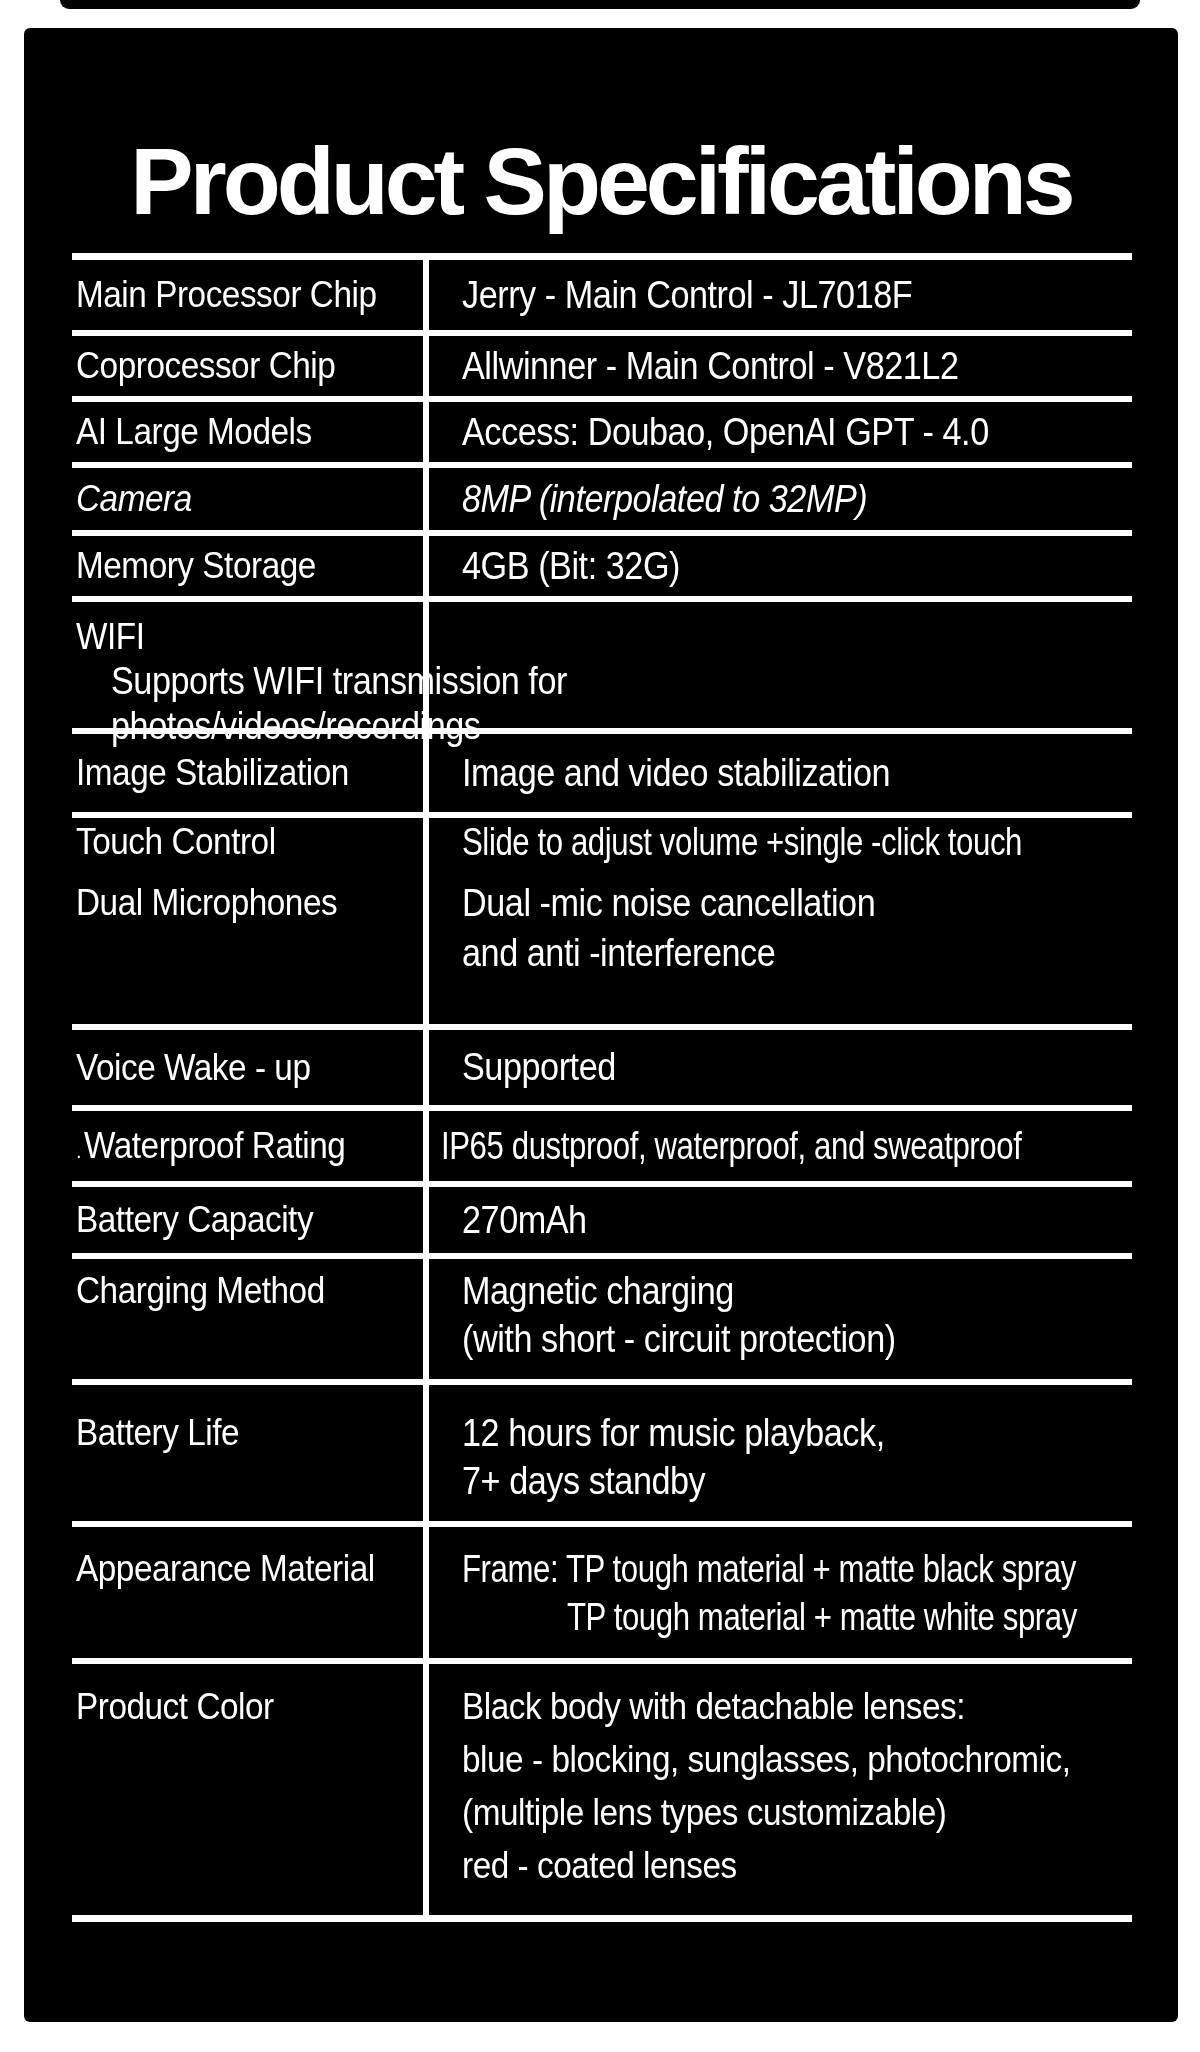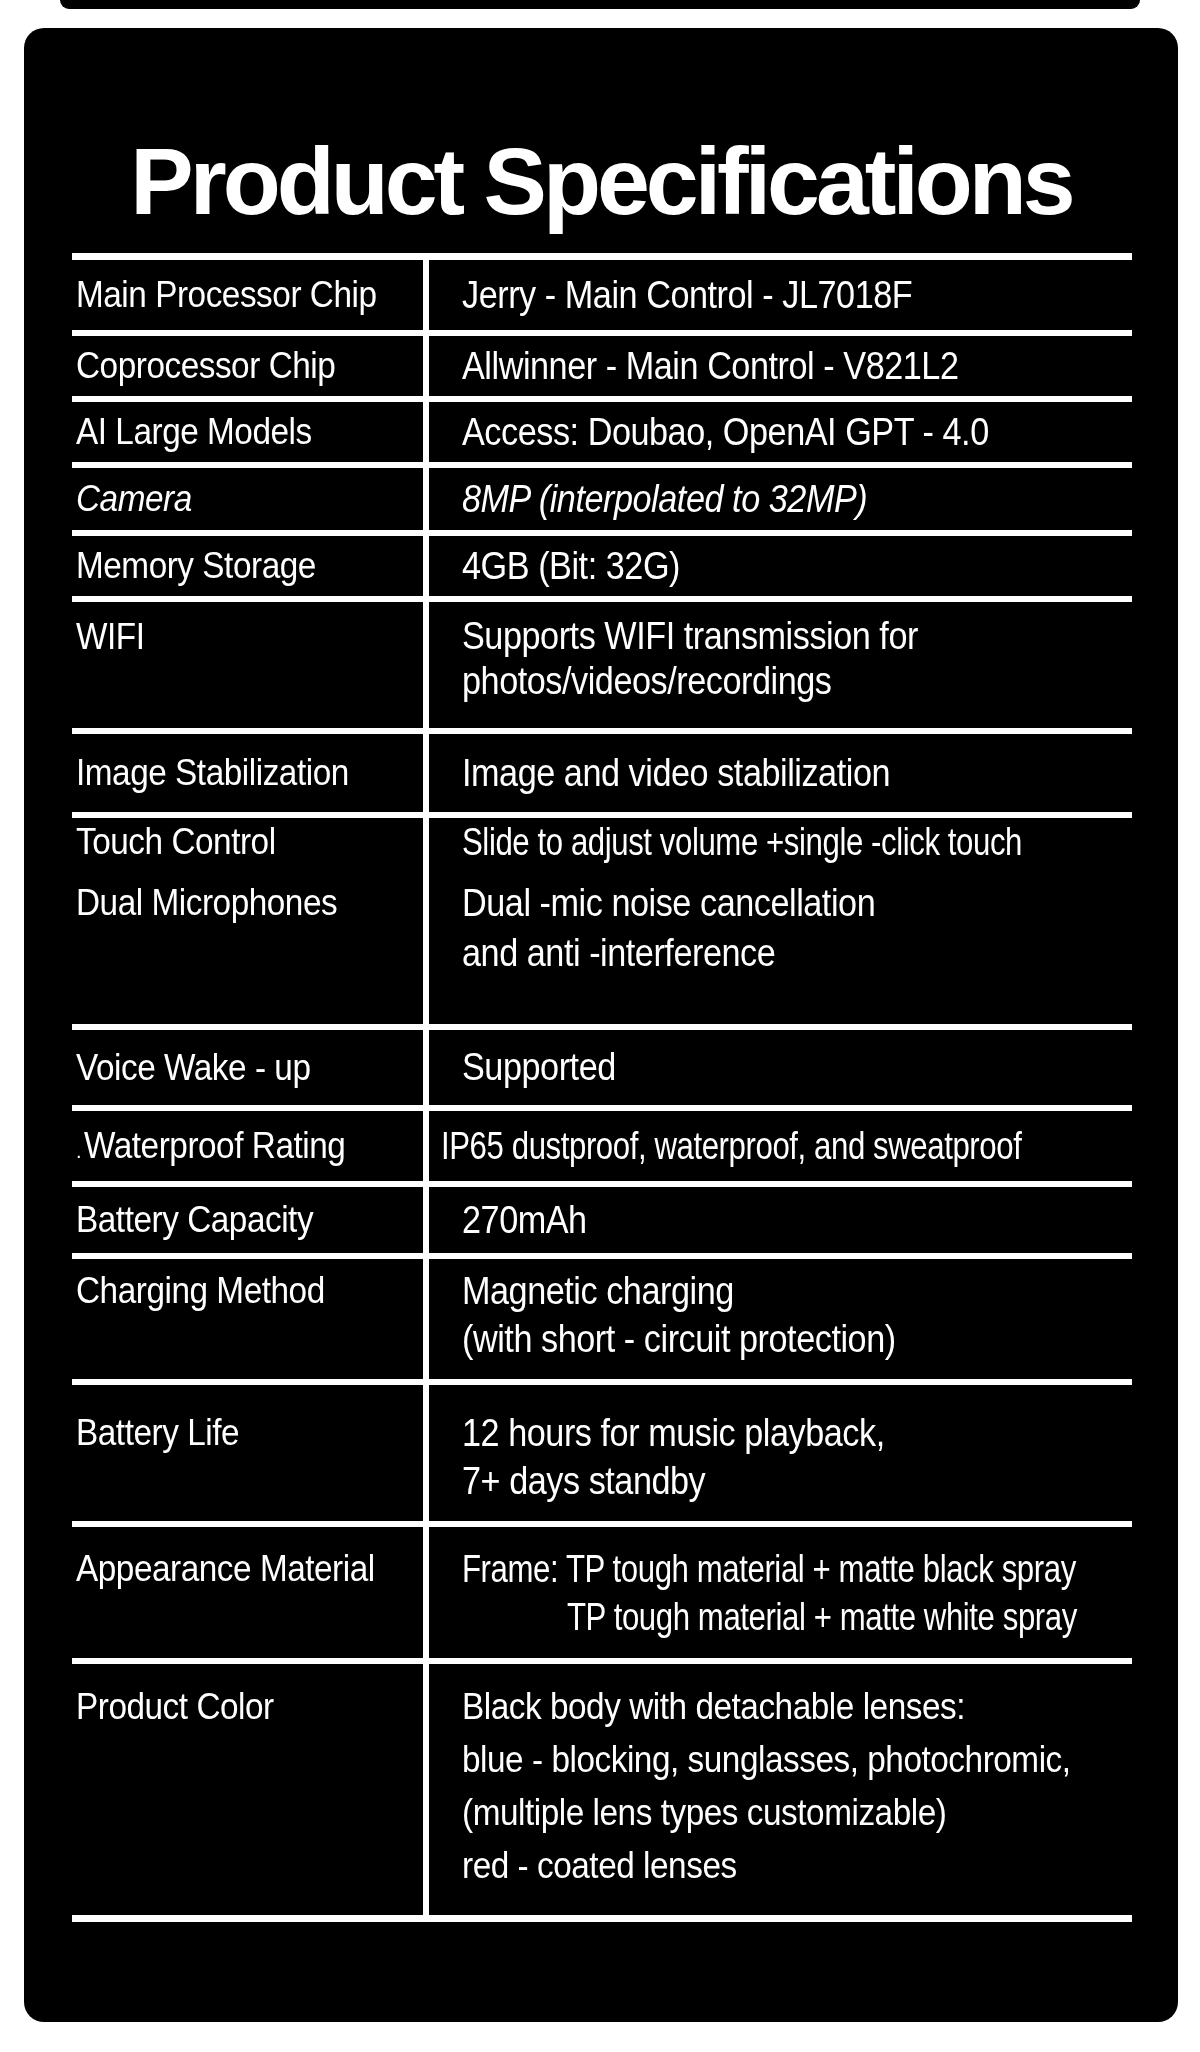--- a/index.html
+++ b/index.html
@@ -6,21 +6,21 @@
   body{
     width:1200px;height:2052px;position:relative;background:#ffffff;
     font-family:"Liberation Sans","DejaVu Sans",sans-serif;overflow:hidden;
   }
   .topbar{
     position:absolute;left:60px;top:0;width:1080px;height:9px;
     background:#000;border-radius:0 0 12px 12px;
   }
   .panel{
     position:absolute;left:24px;top:28px;width:1154px;height:1994px;
-    background:#000;border-radius:20px;color:#fff;
+    background:#000;border-radius:6px;color:#fff;
   }
   .title{
     position:absolute;top:98px;left:0;width:100%;text-align:center;
     font-size:95px;font-weight:900;letter-spacing:-4px;line-height:110px;
     white-space:nowrap;color:#fff;
   }
   .spec-table{
     position:absolute;left:48px;top:225px;width:1060px;height:1669px;
   }
   .vdivider{
@@ -37,21 +37,21 @@
   }
   .val{
     flex:1;padding-left:39px;box-sizing:border-box;
     font-size:38px;letter-spacing:-0.5px;white-space:nowrap;
   }
   .line{display:block;}
   .scale{display:inline-block;transform:scaleX(0.90);transform-origin:0 50%;}
   .narrow .scale{transform:scaleX(0.82);}
   .s1{height:77px;border-top-width:7px;}
   .s2{height:66px;}.s3{height:66px;}.s4{height:68px;font-style:italic;}.s5{height:66px;}
-  .s6{height:132px;padding-top:12px;line-height:45px;}
+  .s6{height:132px;padding-top:12px;line-height:45px;flex-direction:column;}
   .s7{height:84px;}
   .s8{height:212px;}
   .s9{height:81px;}.s10{height:76px;}.s11{height:72px;}
   .s12{height:126px;padding-top:8px;line-height:48px;}
   .s13{height:142px;padding-top:24px;line-height:48px;}
   .s14{height:137px;padding-top:18px;line-height:48px;}
   .s14 .val{font-size:38px;}
   .s14 .indent{padding-left:105px;}
   .s15{height:257px;padding-top:16px;line-height:53px;}
   .s15 .val{font-size:37px;}

